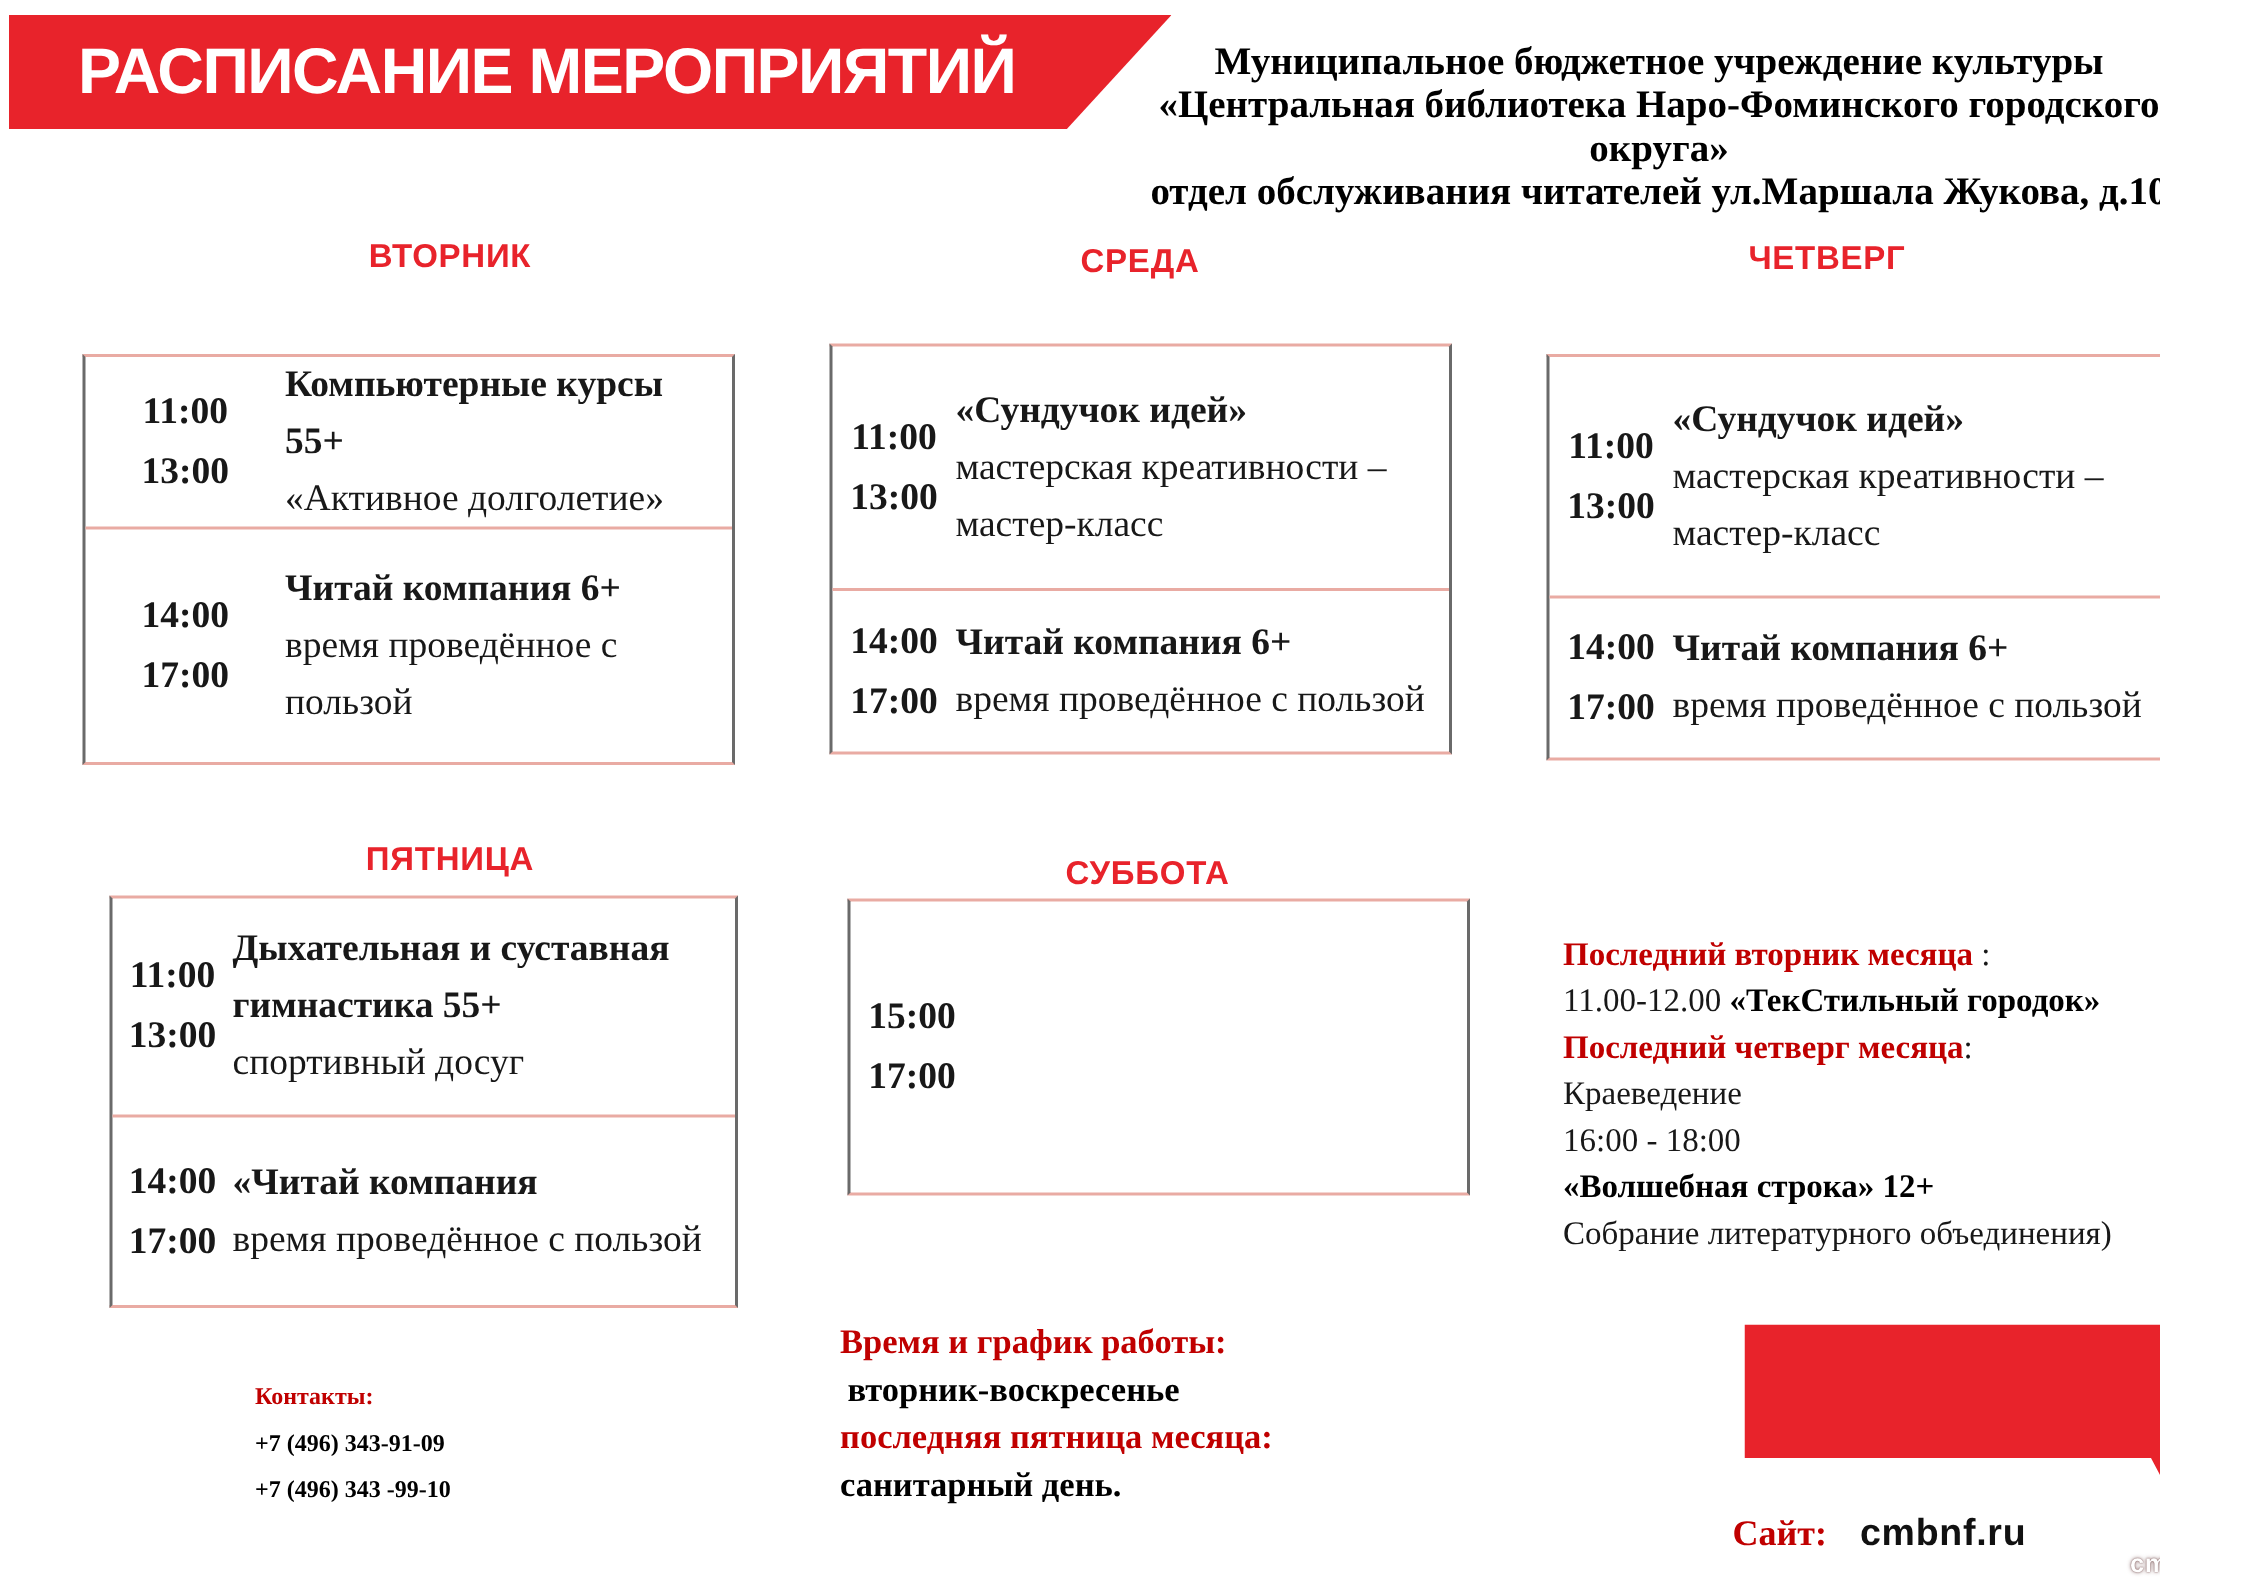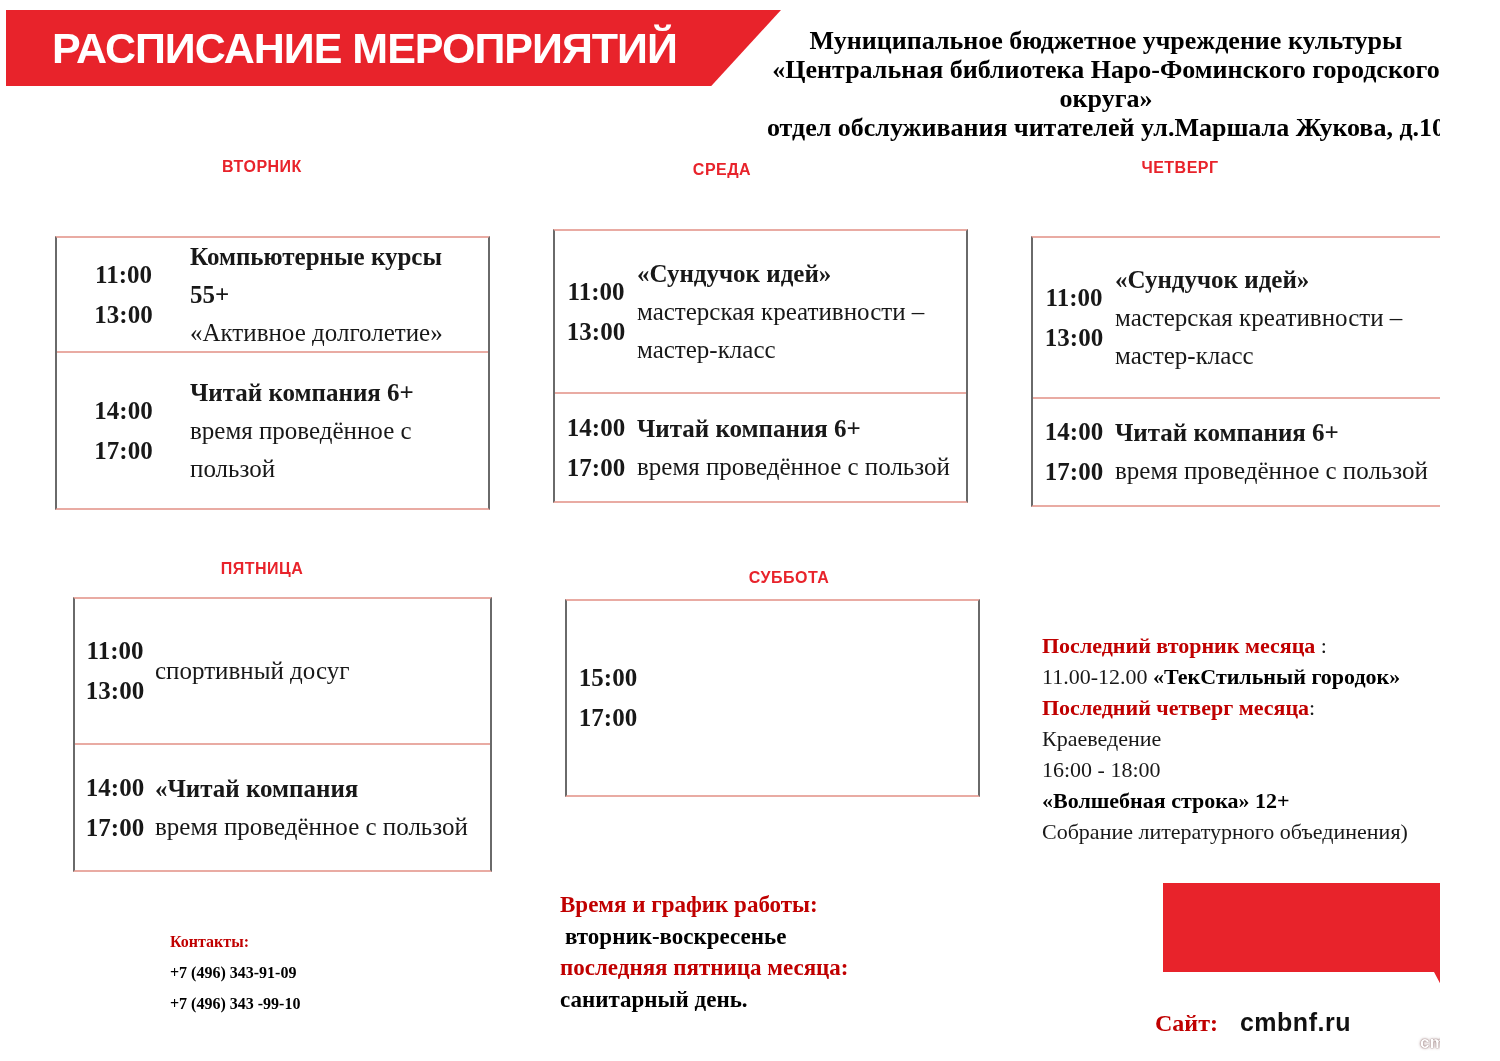--- a/index.html
+++ b/index.html
@@ -26,41 +26,41 @@
     font-family:"Liberation Sans",sans-serif;font-weight:bold;
     font-size:43px;letter-spacing:-1px;color:#ffffff;padding-left:46px;white-space:nowrap;
   }
   .institution{
     position:absolute;left:750px;top:26px;width:712px;
     text-align:center;font-weight:bold;font-size:26px;line-height:29px;color:#000000;
   }
   
   .day-label{
     position:absolute;transform:translateX(-50%);
-    font-family:"Liberation Sans",sans-serif;font-weight:bold;font-size:16px;
-    color:var(--brand_red);letter-spacing:.5px;white-space:nowrap;
+    font-family:"Liberation Sans",sans-serif;font-weight:bold;font-size:22px;
+    color:var(--brand_red);letter-spacing:.5px;white-space:nowrap;margin-left:38px;
   }
   
   .table{
     position:absolute;
     border-left:2px solid var(--border_gray);
     border-right:2px solid var(--border_gray);
     border-top:2px solid var(--border_pink);
     border-bottom:2px solid var(--border_pink);
   }
   .row{display:flex;align-items:center;}
   .row + .row{border-top:2px solid var(--border_pink);}
   .times{
     flex:none;text-align:center;font-weight:bold;font-size:25px;line-height:40px;
   }
   .content{flex:1;padding-right:8px;font-size:25px;line-height:38px;}
   .ttl{font-weight:bold;}
   .sub{font-weight:normal;}
   
-  .info{position:absolute;font-size:22px;line-height:31px;margin-top:10px;}
+  .info{position:absolute;font-size:22px;line-height:31px;}
   .info .ln{display:block;}
   .red-b{color:var(--text_red);font-weight:bold;}
   .blk-b{color:#000000;font-weight:bold;}
   .blk{color:var(--ink);font-weight:normal;}
   .worktime{font-size:23px;line-height:31.5px;}
   .contacts{font-size:16px;line-height:31px;font-weight:bold;}
   
   .site{position:absolute;left:1155px;top:1008px;display:flex;align-items:baseline;}
   .site-label{color:var(--text_red);font-weight:bold;font-size:24px;}
   .site-url{
@@ -87,21 +87,21 @@
   <div class="institution">
     <div>Муниципальное бюджетное учреждение культуры</div>
     <div>«Центральная библиотека Наро-Фоминского городского округа»</div>
     <div>отдел обслуживания читателей ул.Маршала Жукова, д.10</div>
   </div>
 
   <div class="day-label" style="left:262px;top:158px;">ВТОРНИК</div>
   <div class="day-label" style="left:722px;top:161px;">СРЕДА</div>
   <div class="day-label" style="left:1180px;top:159px;">ЧЕТВЕРГ</div>
   <div class="day-label" style="left:262px;top:560px;">ПЯТНИЦА</div>
-  <div class="day-label" style="left:789px;top:569px;">СУББОТА</div>
+  <div class="day-label" style="left:727px;top:569px;">СУББОТА</div>
 
   <div class="table" style="left:55px;top:236px;width:435px;">
     <div class="row" style="height:113px;">
       <div class="times" style="width:133px;">
         <div>11:00</div>
         <div>13:00</div>
       </div>
       <div class="content">
         <div class="ttl">Компьютерные курсы 55+</div>
         <div class="sub">«Активное долголетие»</div>
@@ -165,20 +165,21 @@
     </div>
   </div>
 
   <div class="table" style="left:73px;top:597px;width:419px;">
     <div class="row" style="height:144px;">
       <div class="times" style="width:80px;">
         <div>11:00</div>
         <div>13:00</div>
       </div>
       <div class="content">
+        <div class="ttl">Дыхательная и суставная гимнастика 55+</div>
         <div class="sub">спортивный досуг</div>
       </div>
     </div>
     <div class="row" style="height:127px;">
       <div class="times" style="width:80px;">
         <div>14:00</div>
         <div>17:00</div>
       </div>
       <div class="content">
         <div class="ttl">«Читай компания</div>

